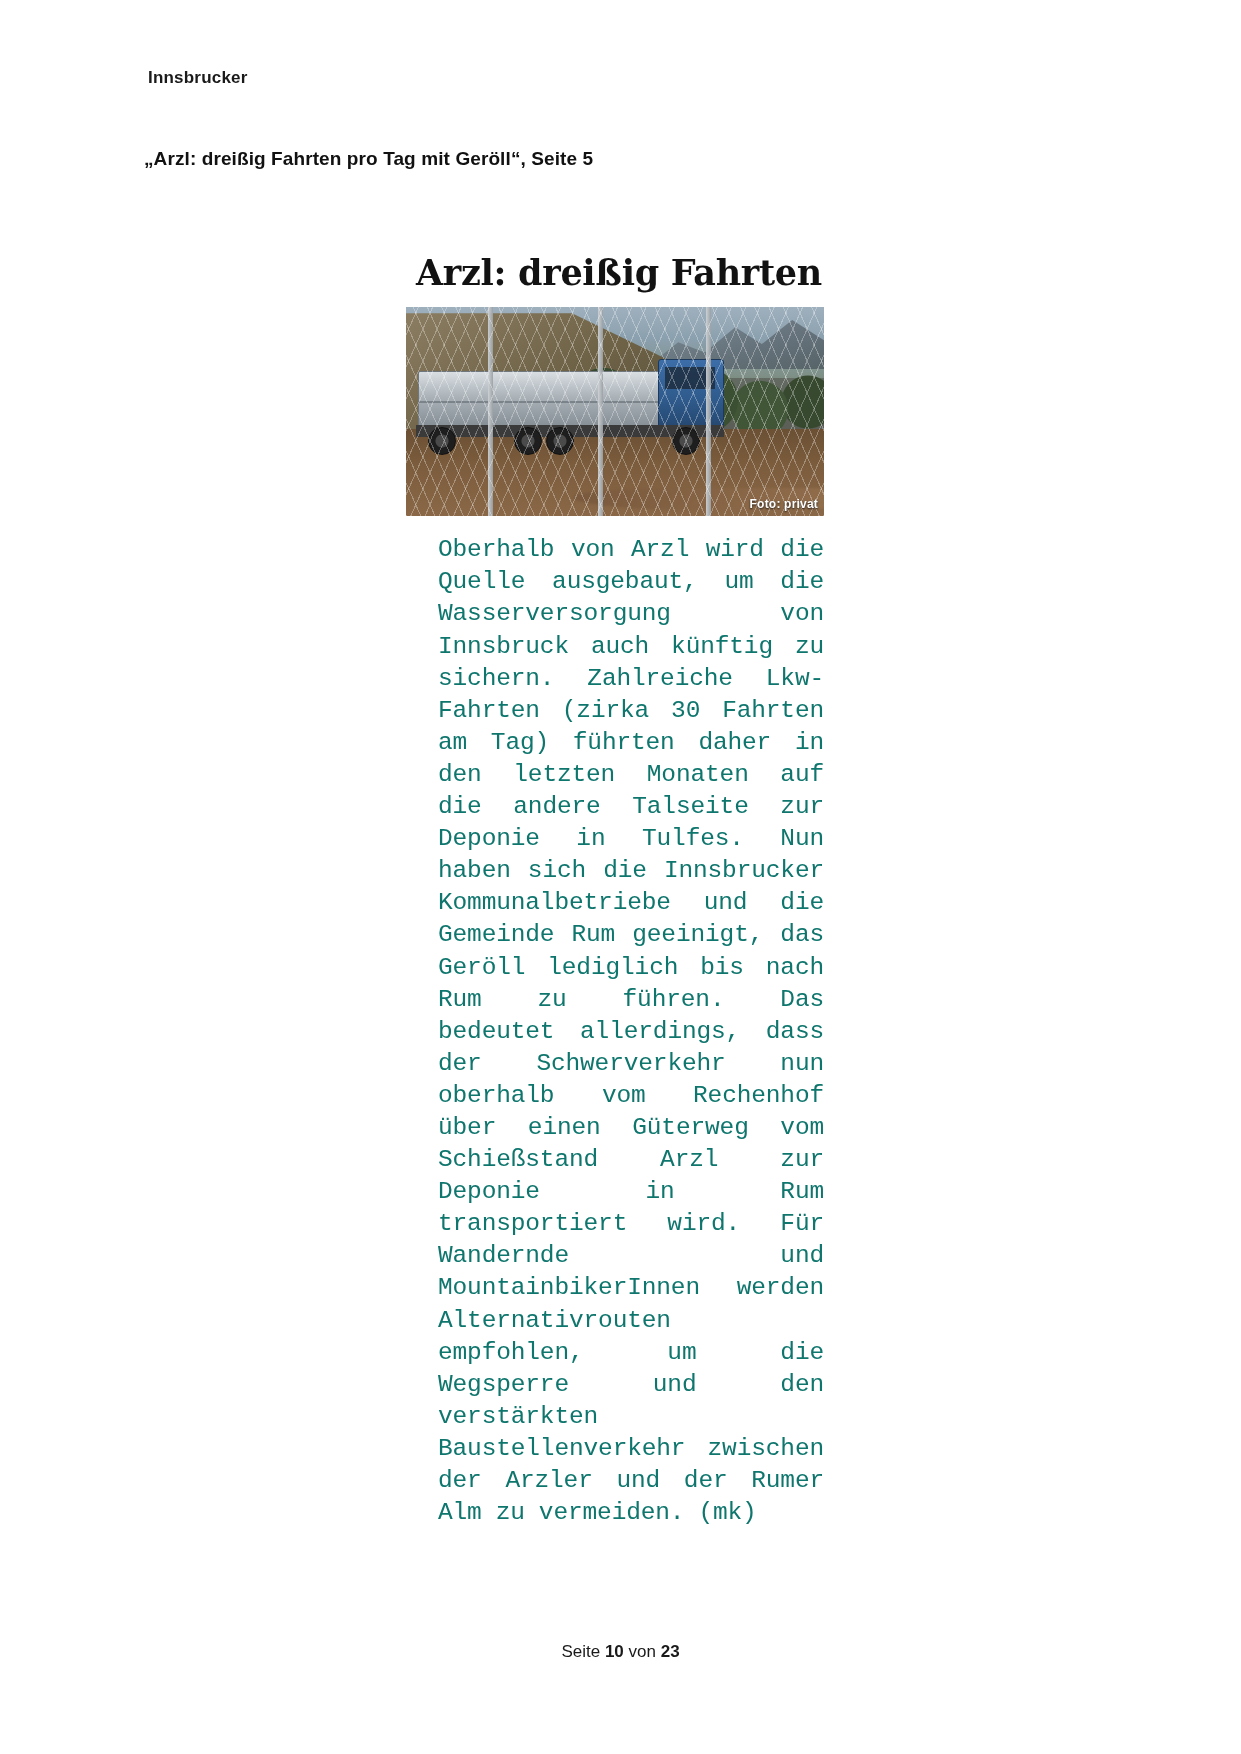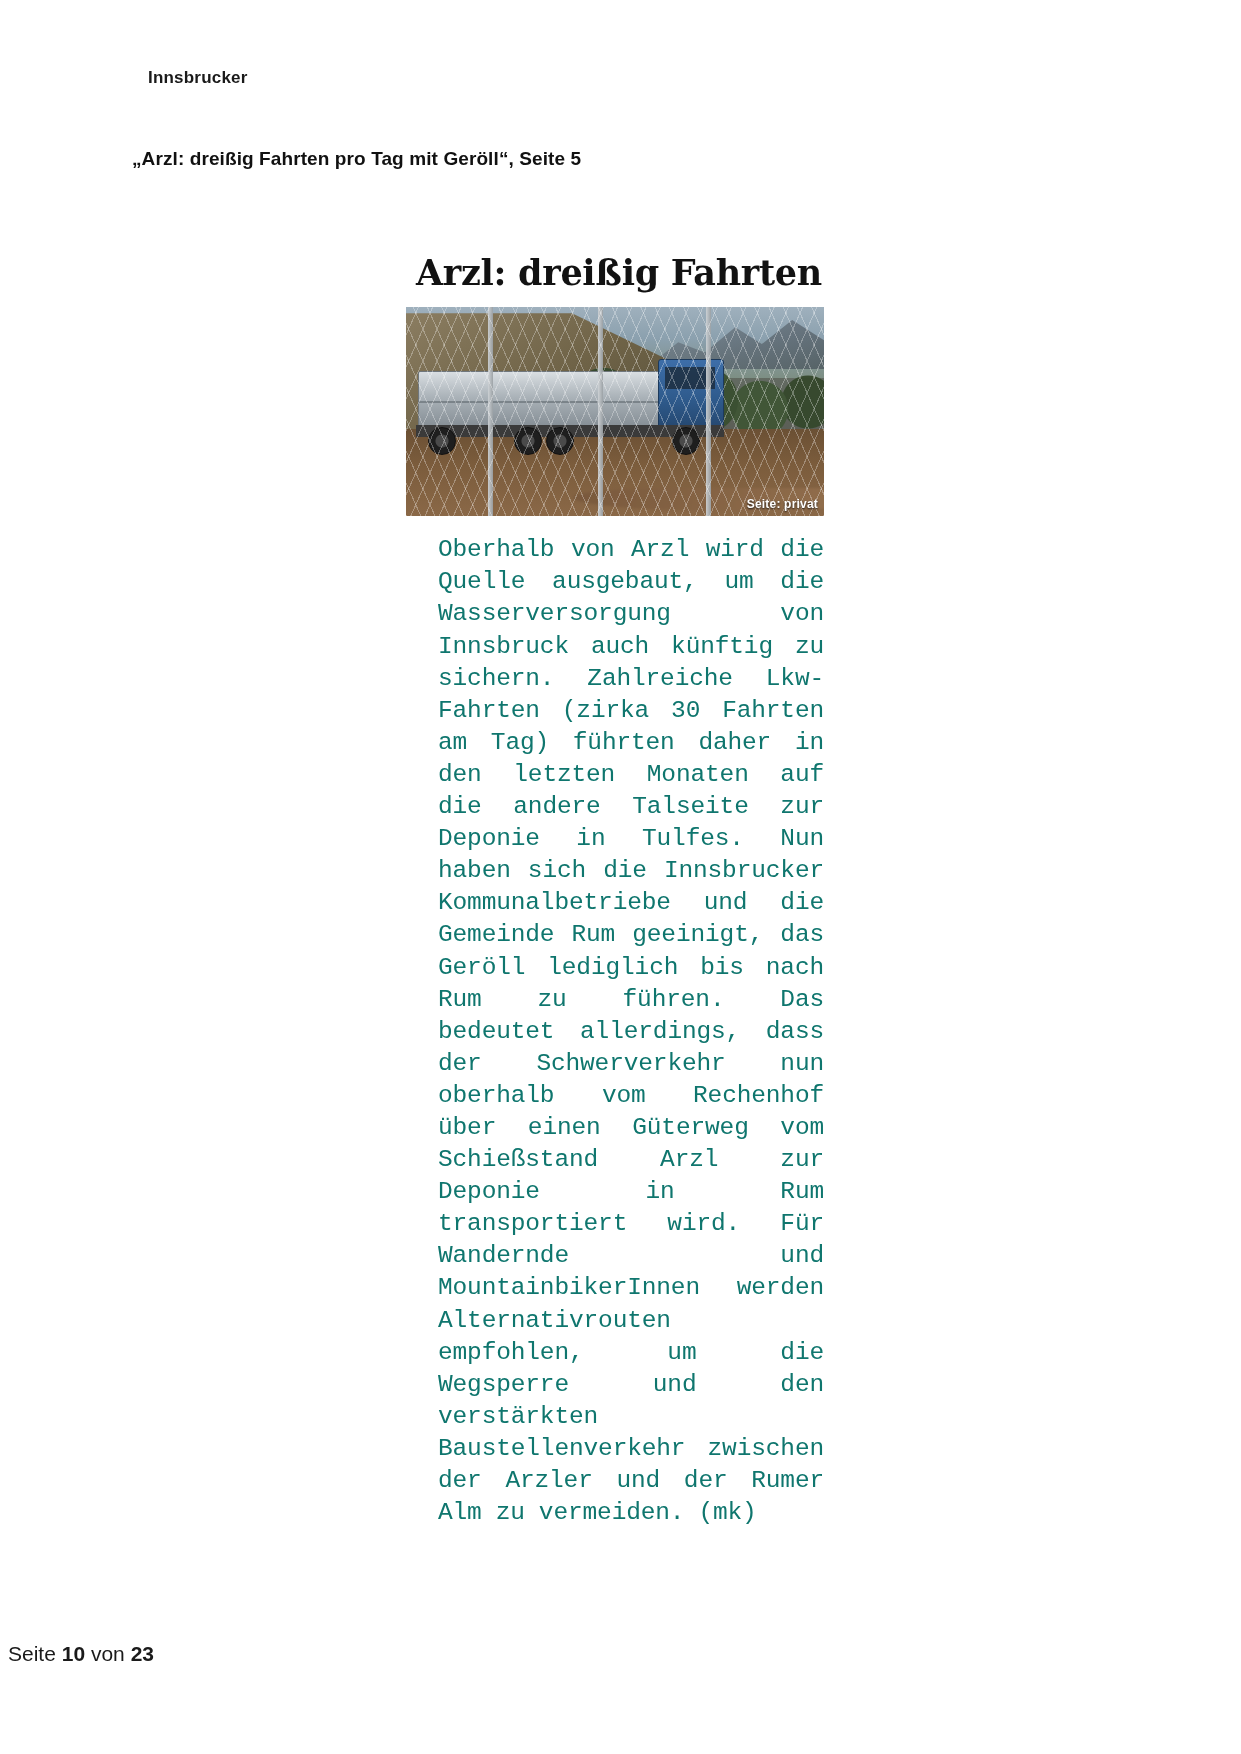--- a/index.html
+++ b/index.html
@@ -26,21 +26,21 @@
     left: 148px;
     top: 68px;
     font-size: 17px;
     font-weight: bold;
     letter-spacing: 0.2px;
     color: #1a1a1a;
   }
 
   .doc-subtitle {
     position: absolute;
-    left: 132px;
+    left: 144px;
     top: 148px;
     font-size: 19px;
     font-weight: bold;
     letter-spacing: 0.1px;
     color: #111111;
   }
 
   
   .clipping {
     position: absolute;
@@ -198,25 +198,25 @@
     margin-top: 18px;
     letter-spacing: -0.15px;
     word-spacing: -0.5px;
     hyphens: manual;
     margin-left: 32px;
   }
 
   
   .doc-footer {
     position: absolute;
-    left: 8px;
+    left: 0;
     right: 0;
     top: 1642px;
-    text-align: left;
-    font-size: 21px;
+    text-align: center;
+    font-size: 17px;
     color: #1a1a1a;
   }
   .doc-footer b { font-weight: bold; }
 </style>
 </head>
 <body>
 
 <div class="page">
 
   <div class="doc-header">Innsbrucker</div>
@@ -241,21 +241,21 @@
       <div class="truck-cab"></div>
       <div class="truck-chassis"></div>
       <div class="wheel w1"></div>
       <div class="wheel w2"></div>
       <div class="wheel w3"></div>
       <div class="wheel w4"></div>
       <div class="fence-post fp1"></div>
       <div class="fence-post fp2"></div>
       <div class="fence-post fp3"></div>
       <div class="fence"></div>
-      <div class="photo-credit">Seite: privat</div>
+      <div class="photo-credit">Foto: privat</div>
     </div>
 
     <p class="clip-body">Oberhalb von Arzl wird die Quelle ausgebaut, um die Wasserversorgung von Innsbruck auch künftig zu sichern. Zahlreiche Lkw-Fahrten (zirka 30 Fahrten am Tag) führten daher in den letzten Monaten auf die andere Talseite zur Deponie in Tulfes. Nun haben sich die Innsbrucker Kommunalbetriebe und die Gemeinde Rum geeinigt, das Geröll lediglich bis nach Rum zu führen. Das bedeutet allerdings, dass der Schwerverkehr nun oberhalb vom Rechenhof über einen Güterweg vom Schießstand Arzl zur Deponie in Rum transportiert wird. Für Wandernde und MountainbikerInnen werden Alternativrouten empfohlen, um die Wegsperre und den verstärkten Baustellenverkehr zwischen der Arzler und der Rumer Alm zu vermeiden. (mk)</p>
   </div>
 
   <div class="doc-footer">
     <span>Seite</span>
     <b>10</b>
     <span>von</span>
     <b>23</b>

